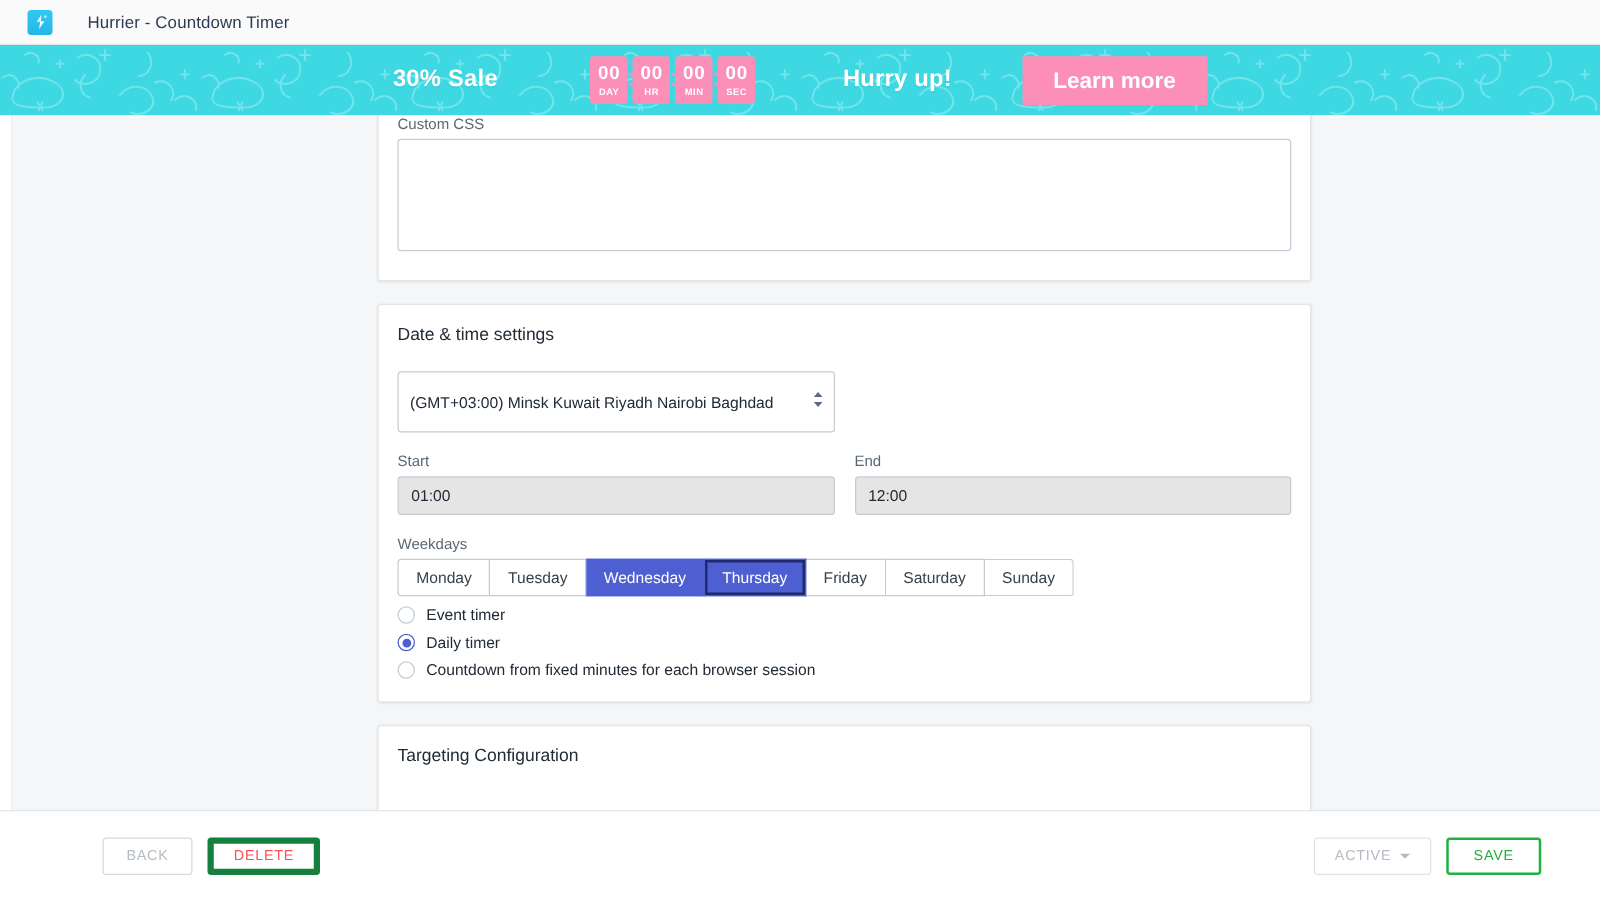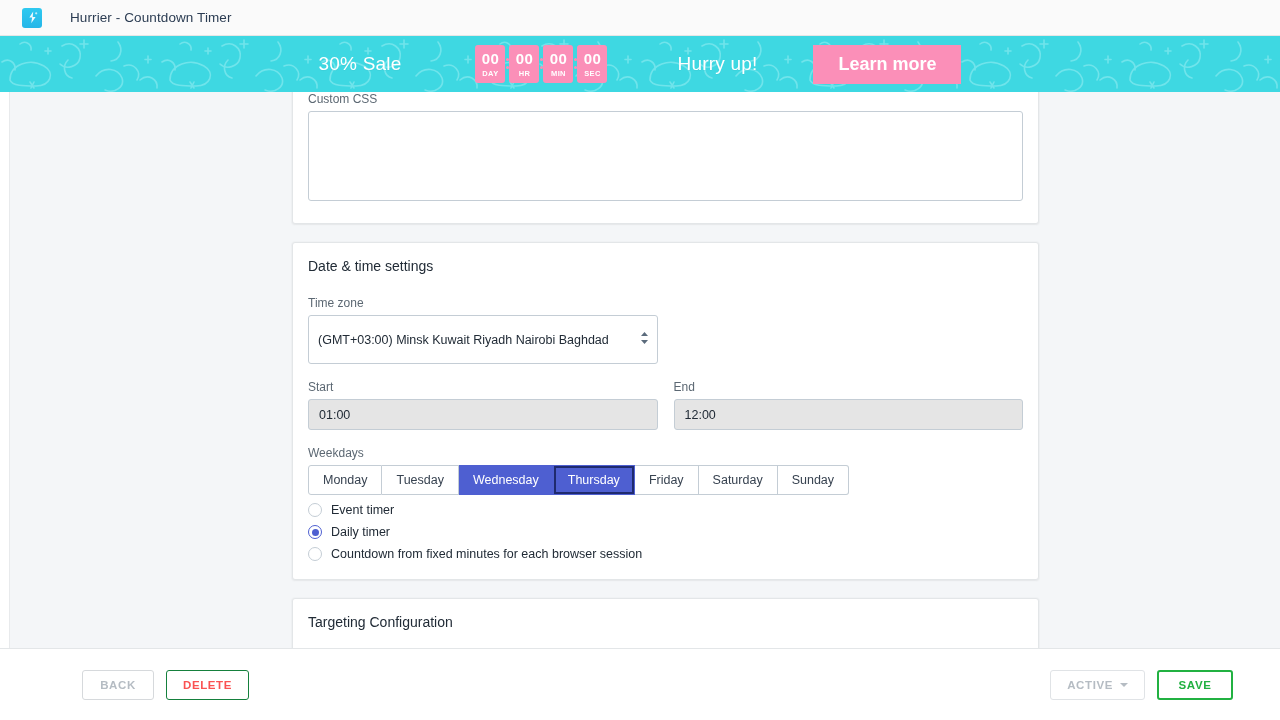--- a/index.html
+++ b/index.html
@@ -52,21 +52,21 @@
     display: flex;
     align-items: center;
     gap: 0;
     z-index: 2;
     width: 100%;
     justify-content: center;
   }
   .promo-text {
     color: #ffffff;
     font-size: 19px;
-    font-weight: normal;
+    font-weight: bold;
     letter-spacing: .2px;
     text-shadow: 0 1px 1px rgba(0,0,0,.04);
     white-space: nowrap;
   }
   .promo-left  { margin-right: 74px; }
   .promo-right { margin-left: 70px; margin-right: 56px; }
 
   .counter { display: flex; align-items: flex-start; gap: 0; }
   .cell {
     position: relative;
@@ -135,21 +135,21 @@
   }
   .left-rail {
     position: absolute;
     left: 0; top: 0; bottom: 0;
     width: 10px;
     background: #ffffff;
     border-right: 1px solid #e8eaec;
   }
   .content {
     position: absolute;
-    left: 292px;
+    left: 302px;
     top: 0;
     width: 747px;
   }
 
   .card {
     background: #ffffff;
     border: 1px solid #e3e6e8;
     border-radius: 3px;
     box-shadow: 0 0 0 1px rgba(63,63,68,.02), 0 1px 2px rgba(63,63,68,.06);
     margin-bottom: 18px;
@@ -304,30 +304,30 @@
     padding: 0 47px 0 82px;
   }
   .btn-group { display: flex; align-items: center; gap: 12px; }
   .btn {
     height: 30px;
     min-width: 72px;
     border-radius: 3px;
     background: #fff;
     font-family: inherit;
     font-size: 11.5px;
-    font-weight: bold;
+    font-weight: normal;
     letter-spacing: .6px;
     cursor: pointer;
     display: flex;
     align-items: center;
     justify-content: center;
     padding: 0 16px;
   }
   .btn-back   { border: 1px solid #d6d9dc; color: #b5bcc3; }
-  .btn-delete { border: 1px solid #15803d; color: #fa5252; min-width: 82px; }
+  .btn-delete { border: 5px solid #15803d; color: #fa5252; min-width: 82px; }
   .btn-active { border: 1px solid #e0e3e6; color: #b5bcc3; min-width: 76px; gap: 7px; }
   .btn-save   { border: 2px solid #21b141; color: #21b141; min-width: 76px; }
   .caret {
     width: 0; height: 0;
     border-left: 4px solid transparent;
     border-right: 4px solid transparent;
     border-top: 4px solid #b5bcc3;
   }
 </style>
 </head>
@@ -404,21 +404,20 @@
       <div class="card-body" style="padding-top:8px;">
         <label class="field-label">Custom CSS</label>
         <textarea class="textarea" placeholder="" style=""></textarea>
       </div>
     </div>
 
     <div class="card">
       <div class="card-body">
         <div class="card-title">Date &amp; time settings</div>
 
-        <label class="field-label">Time zone</label>
         <div class="select-wrap">
           <select class="select">
             <option>(GMT+03:00) Minsk Kuwait Riyadh Nairobi Baghdad</option>
           </select>
           <span class="select-arrows">
             <svg width="9" height="14" viewBox="0 0 9 14" aria-hidden="true">
               <path d="M4.5 1 L8 5 L1 5 Z" fill="#5b6b7c"></path>
               <path d="M4.5 13 L8 9 L1 9 Z" fill="#5b6b7c"></path>
             </svg>
           </span>

